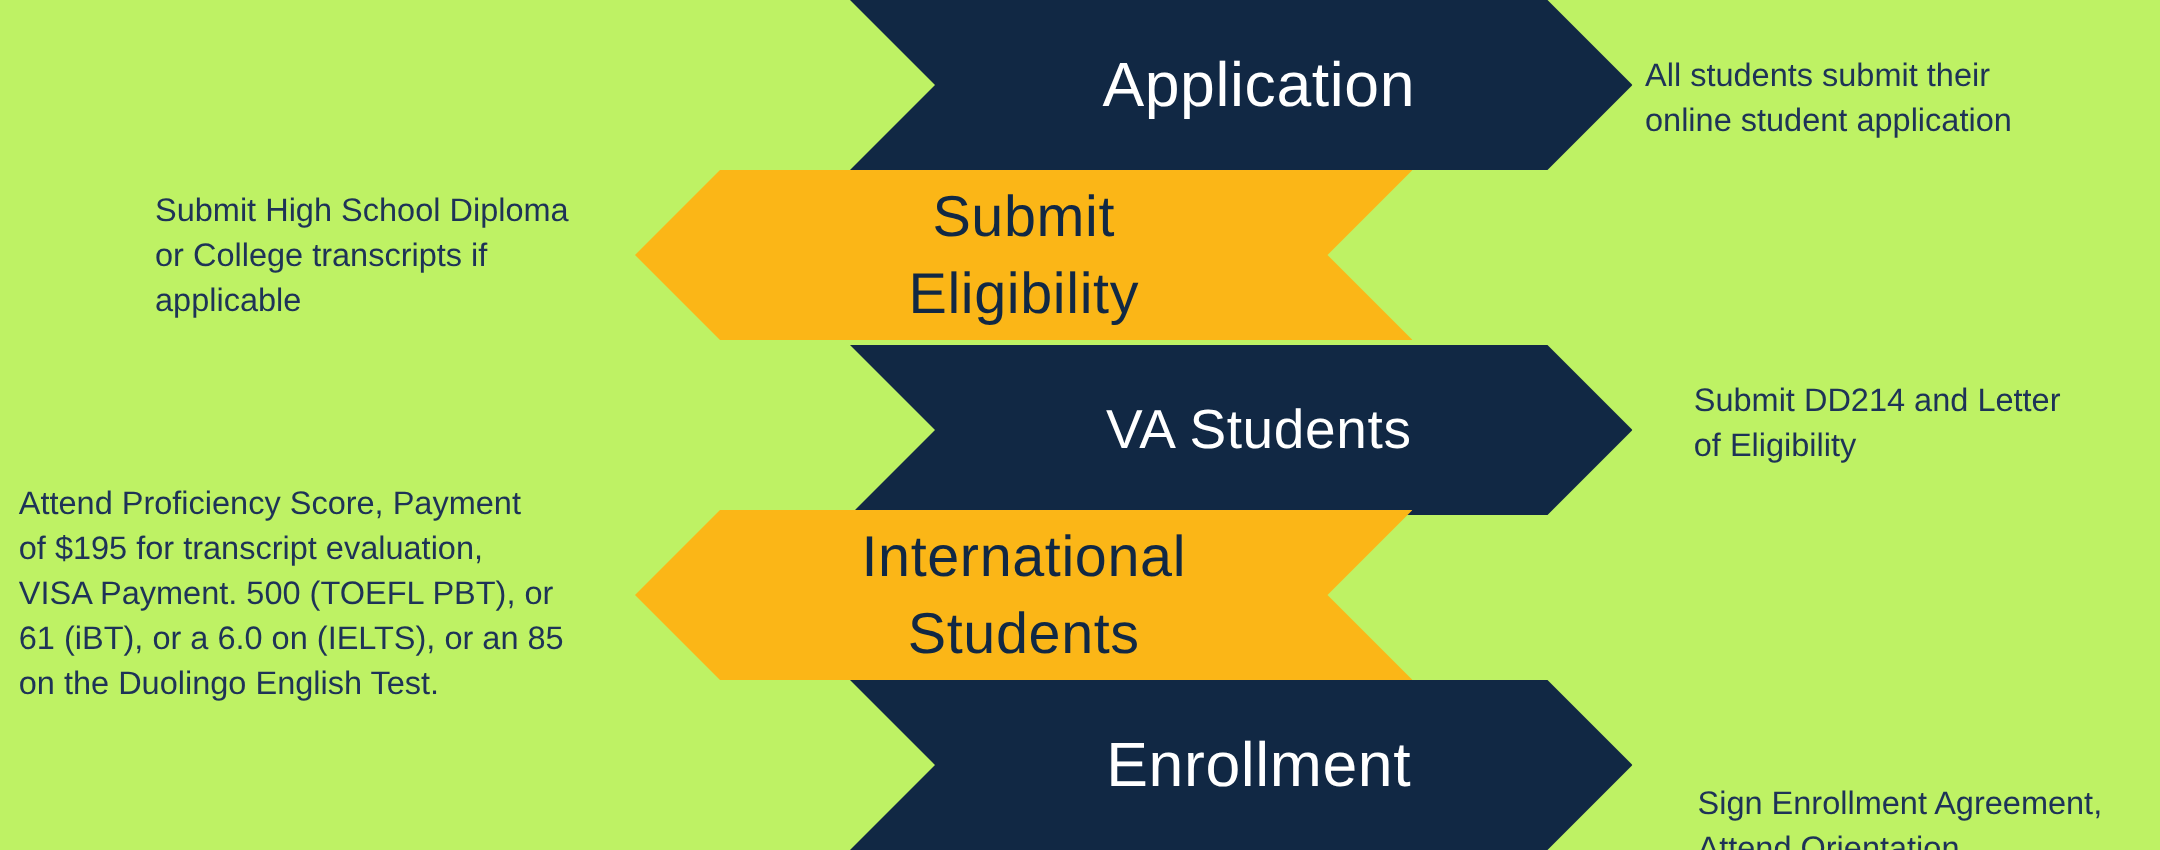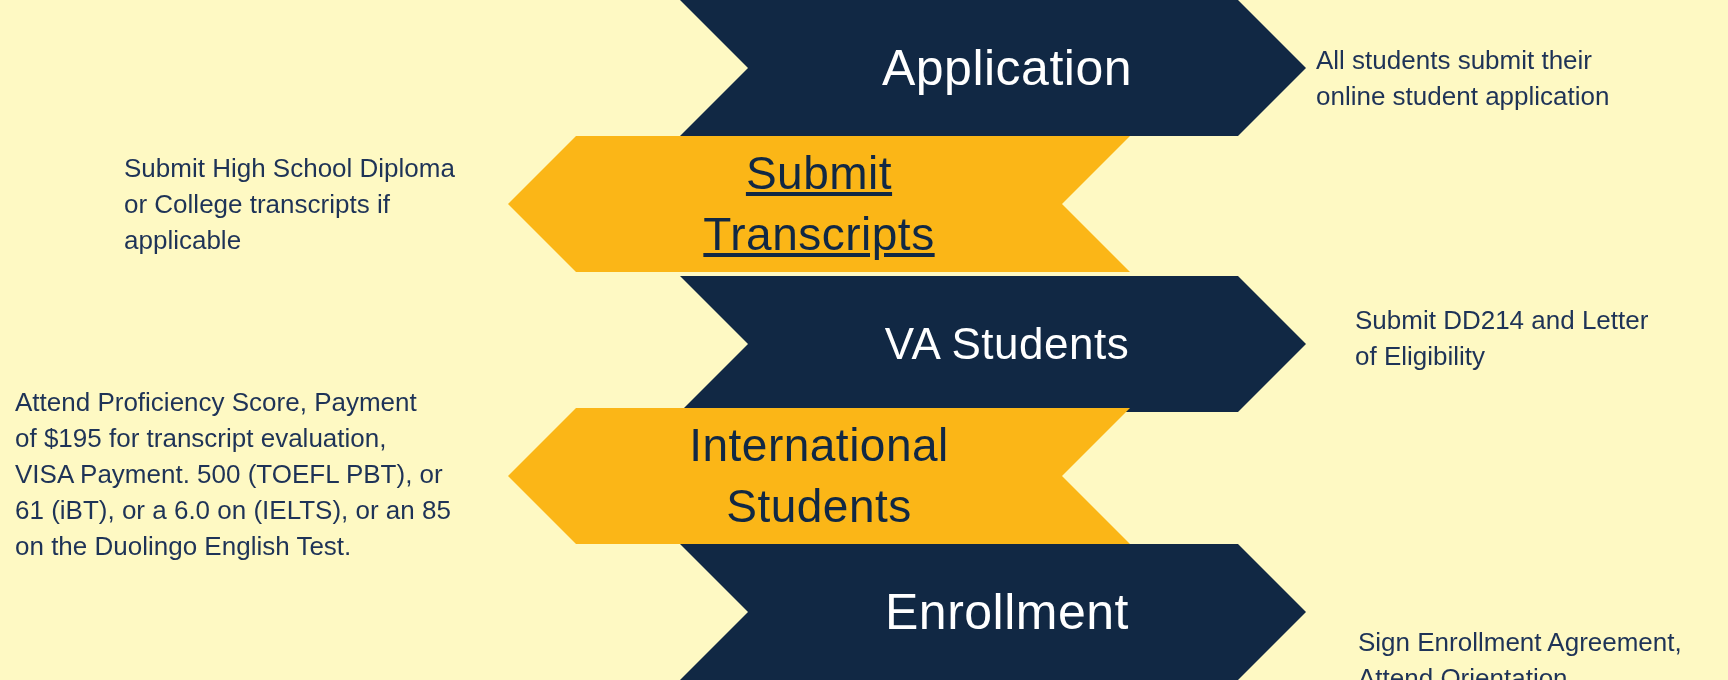--- a/index.html
+++ b/index.html
@@ -5,21 +5,21 @@
   html, body {
     margin: 0;
     padding: 0;
     background: #48714F;
     font-family: "Liberation Sans", sans-serif;
   }
   .canvas {
     position: relative;
     width: 1728px;
     height: 680px;
-    background: #fef9c3;
+    background: #bef264;
     overflow: hidden;
   }
   .banner {
     position: absolute;
     height: 136px;
     display: flex;
     flex-direction: column;
     justify-content: center;
     box-sizing: border-box;
   }
@@ -65,24 +65,24 @@
   <div class="banner navy" style="top:0;">
     <div class="banner-label size-lg">
       <div>Application</div>
     </div>
   </div>
   <div class="note" style="left:1316px; top:42px;">
     <div>All students submit their</div>
     <div>online student application</div>
   </div>
 
-  <div class="banner yellow" style="top:136px;text-decoration:underline;">
+  <div class="banner yellow" style="top:136px;">
     <div class="banner-label size-two-line">
       <div>Submit</div>
-      <div>Transcripts</div>
+      <div>Eligibility</div>
     </div>
   </div>
   <div class="note" style="left:108px; top:150px;margin-left:16px;">
     <div>Submit High School Diploma</div>
     <div>or College transcripts if</div>
     <div>applicable</div>
   </div>
 
   <div class="banner navy" style="top:276px;">
     <div class="banner-label size-md">

